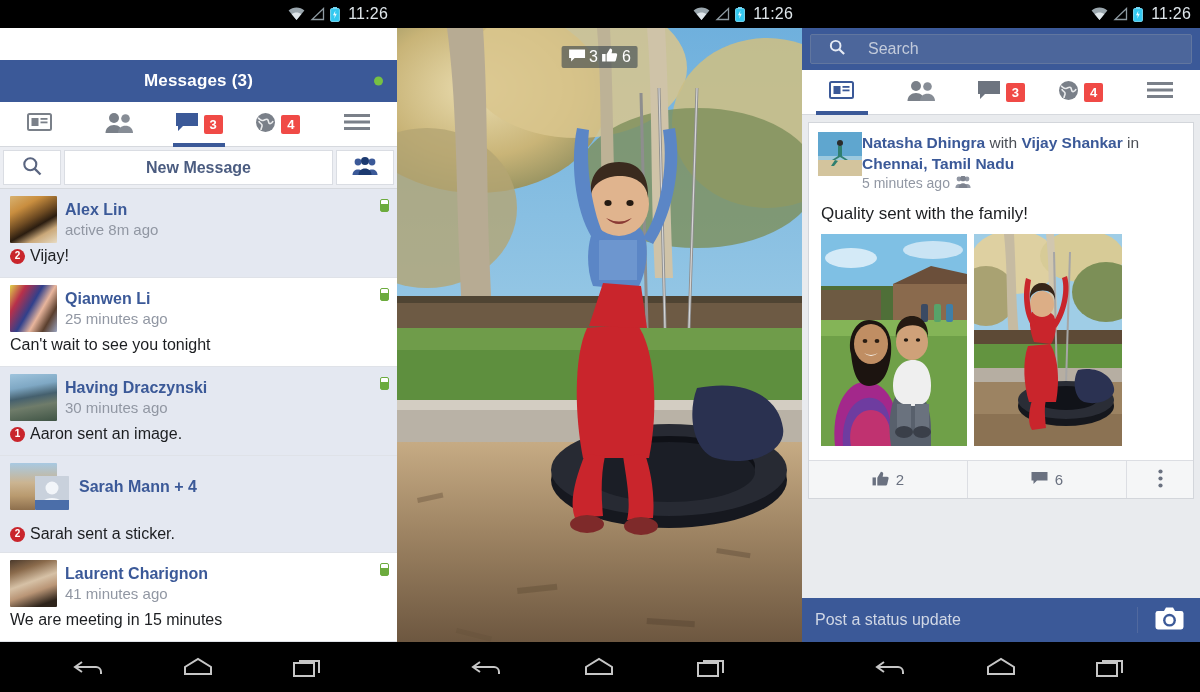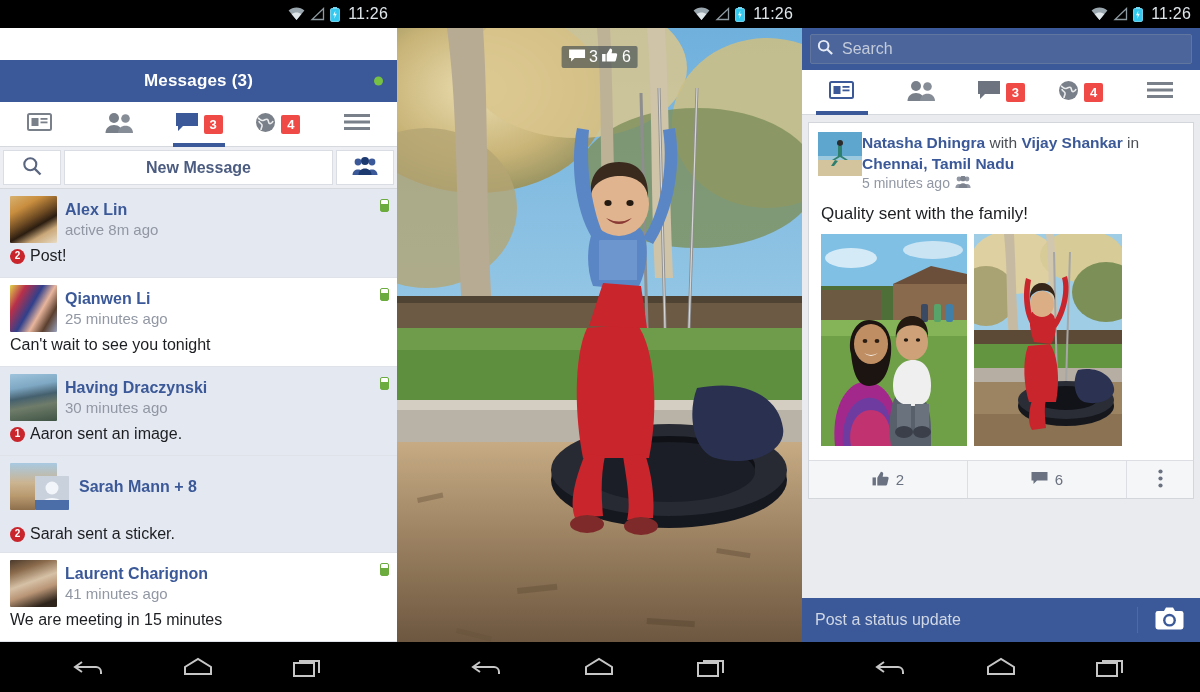--- a/index.html
+++ b/index.html
@@ -205,22 +205,22 @@
   .feed-header {
     background:#3b5998;
     height:42px; flex:0 0 42px;
     display:flex; align-items:center;
     padding: 0 8px;
   }
   .feed-search {
     flex:1; height:30px;
     background:#4c669b;
     border:1px solid #61769f;
-    display:flex; align-items:center; gap:9px;
-    padding:0 6px;
+    display:flex; align-items:center; gap:23px;
+    padding:0 18px;
     border-radius:2px;
   }
   .feed-search span { color:#c3cbdb; font-size:16px; }
 
   .feed-body { flex:1 1 auto; background:#e9ebee; overflow:hidden; padding:0; }
   .post-card {
     background:#fff;
     border:1px solid #d3d6db;
     margin:7px 6px 0 6px;
   }
@@ -378,21 +378,21 @@
         <div class="msg-row unread">
           <div class="msg-top">
             <div class="avatar" style="background-image:linear-gradient(150deg,#d8b271 0%,#c98e3f 25%,#6d4a22 48%,#2b1d10 62%,#caa879 78%,#e8dcc4 100%);"></div>
             <div class="msg-meta">
               <span class="msg-name">Alex Lin</span>
               <span class="msg-time">active 8m ago</span>
             </div>
           </div>
           <div class="msg-snippet">
             <span class="unread-dot">2</span>
-            <span>Post!</span>
+            <span>Vijay!</span>
           </div>
           <span class="mobile-ind"></span>
         </div>
 
         <div class="msg-row read">
           <div class="msg-top">
             <div class="avatar" style="background-image:linear-gradient(120deg,#e0d24a 0%,#b8304a 22%,#30408c 45%,#e8b59c 62%,#5a3f2e 80%,#9aa4c0 100%);"></div>
             <div class="msg-meta">
               <span class="msg-name">Qianwen  Li</span>
               <span class="msg-time">25 minutes ago</span>
@@ -425,21 +425,21 @@
             </div>
             <div class="avatar" style="width:34px;height:34px;flex:0 0 34px;margin-left:-30px;margin-top:13px;background:#d6dbe3;position:relative;overflow:hidden;">
               <svg width="34" height="34" viewBox="0 0 34 34" style="display:block">
                   <rect width="34" height="34" fill="#c9d1dc"></rect>
                   <circle cx="17" cy="12" r="6.5" fill="#f2f5f9"></circle>
                   <path d="M4 34c0-7.5 5.8-12 13-12s13 4.5 13 12z" fill="#f2f5f9"></path>
                   <rect y="24" width="34" height="10" fill="#4b6ea9"></rect>
                 </svg>
             </div>
             <div class="msg-meta" style="margin-left:2px;">
-              <span class="msg-name">Sarah Mann + 8</span>
+              <span class="msg-name">Sarah Mann + 4</span>
               <span class="msg-time"></span>
             </div>
           </div>
           <div class="msg-snippet" style="margin-top:14px;">
             <span class="unread-dot">2</span>
             <span>Sarah sent a sticker.</span>
           </div>
         </div>
 
         <div class="msg-row read">

